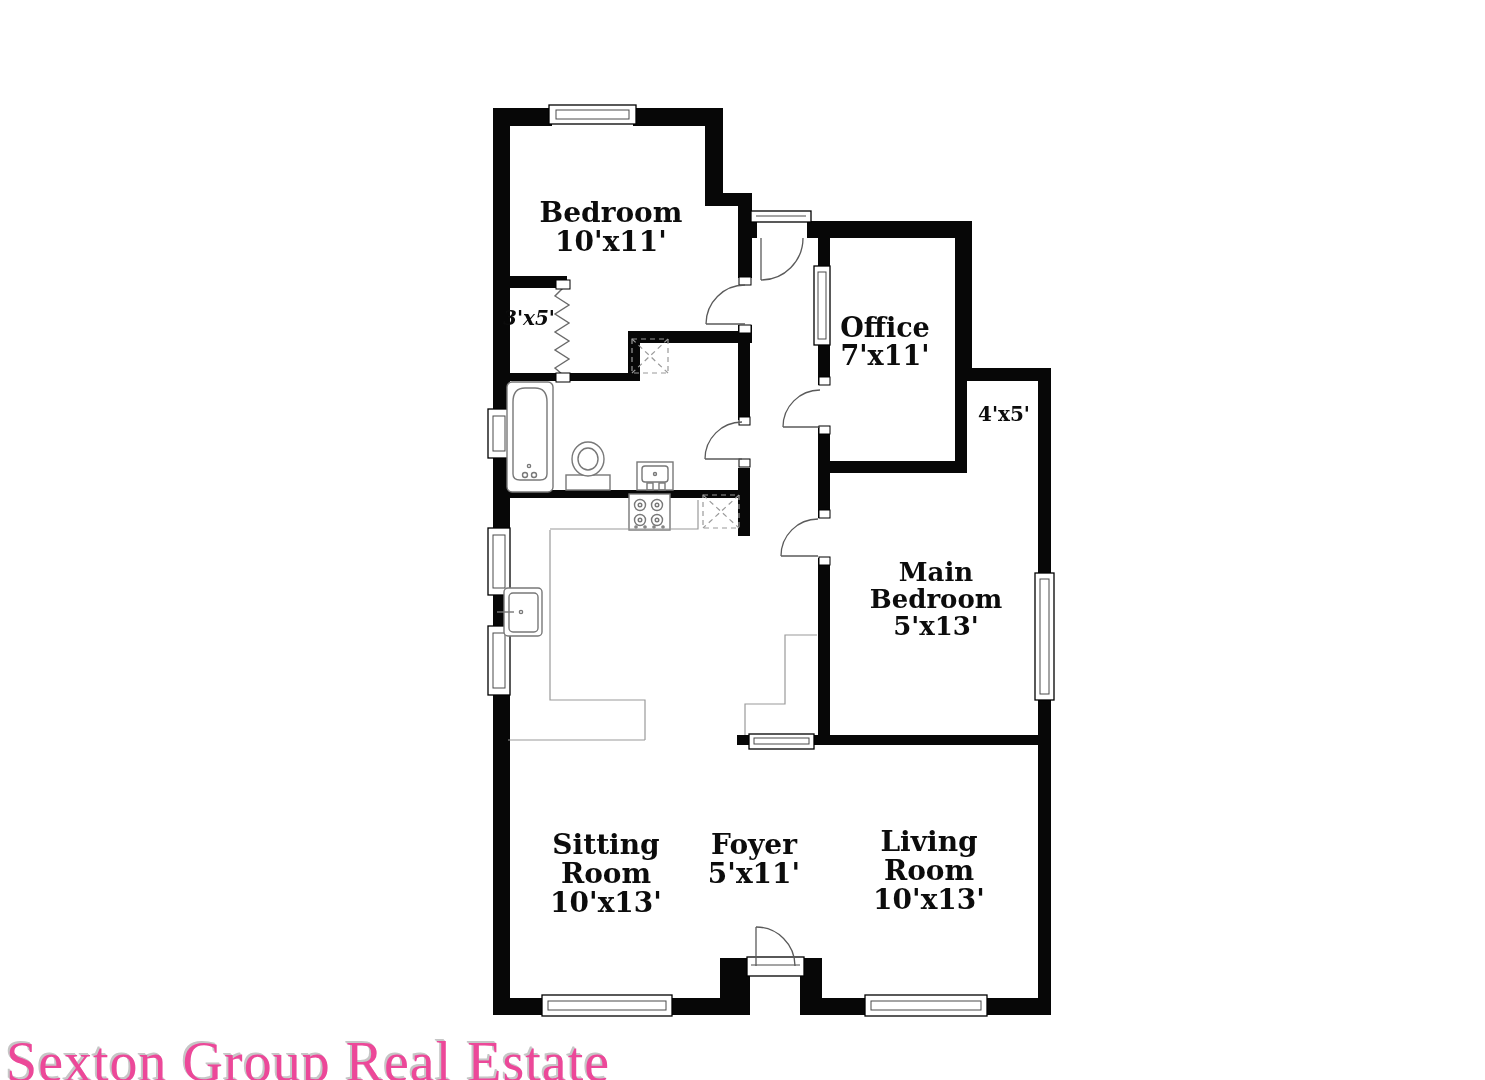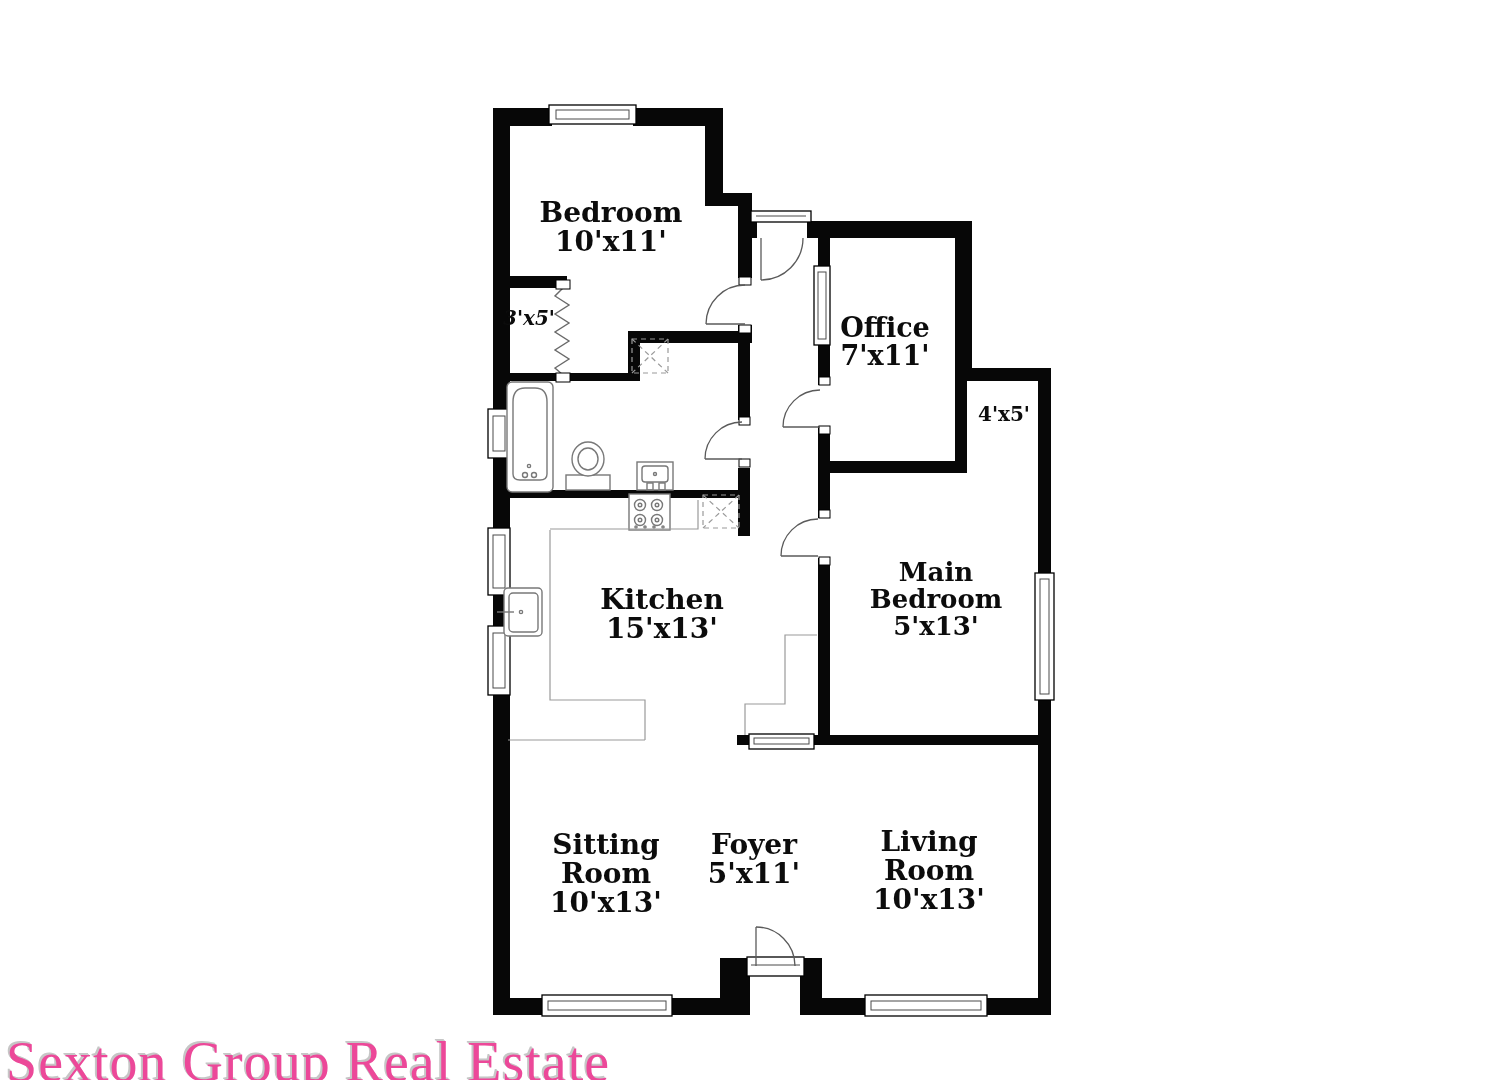--- a/index.html
+++ b/index.html
@@ -235,24 +235,20 @@
 
   <div class="lbl fs27" style="left:885px;top:286px;">
     <div>Office</div>
     <div>7'x11'</div>
   </div>
 
   <div class="lbl fs24" style="left:1004px;top:376px;">
     <div>4'x5'</div>
   </div>
 
-  <div class="lbl fs28" style="left:662px;top:557px;">
-    <div>Kitchen</div>
-    <div>15'x13'</div>
-  </div>
 
   <div class="lbl fs26" style="left:936px;top:531px;">
     <div>Main</div>
     <div>Bedroom</div>
     <div>5'x13'</div>
   </div>
 
   <div class="lbl fs28" style="left:606px;top:802px;">
     <div>Sitting</div>
     <div>Room</div>

